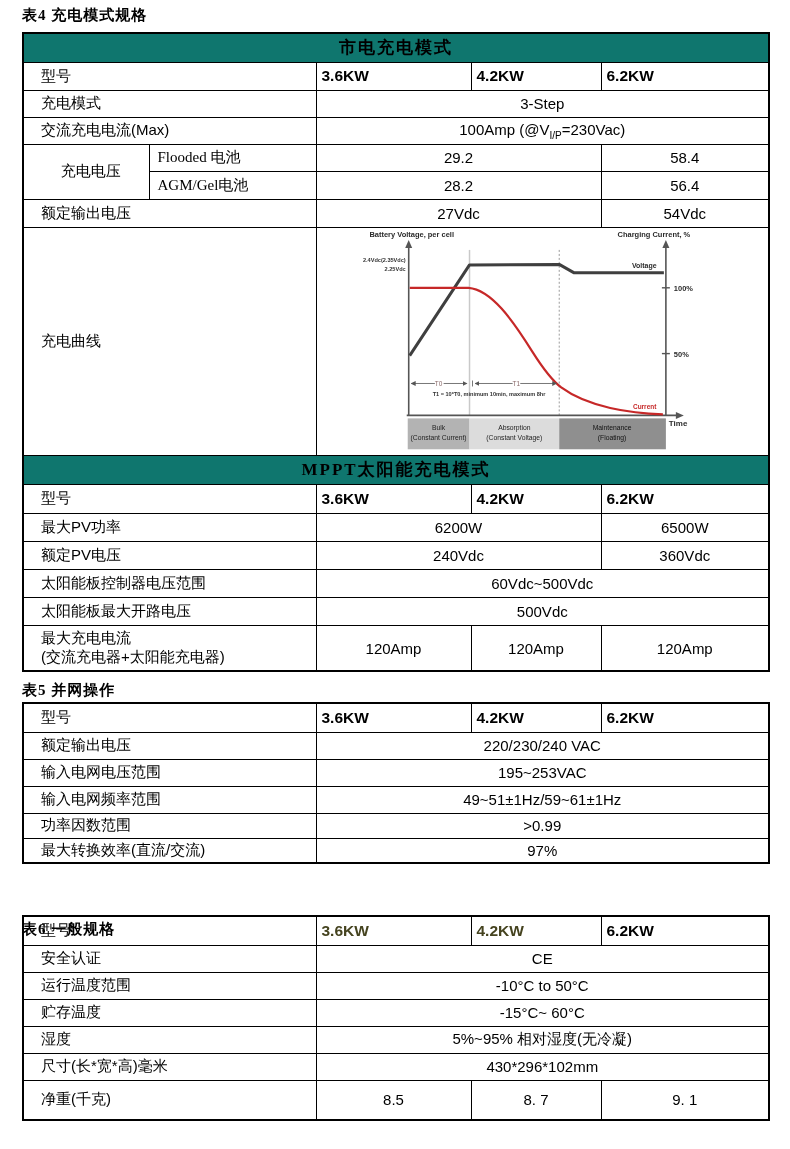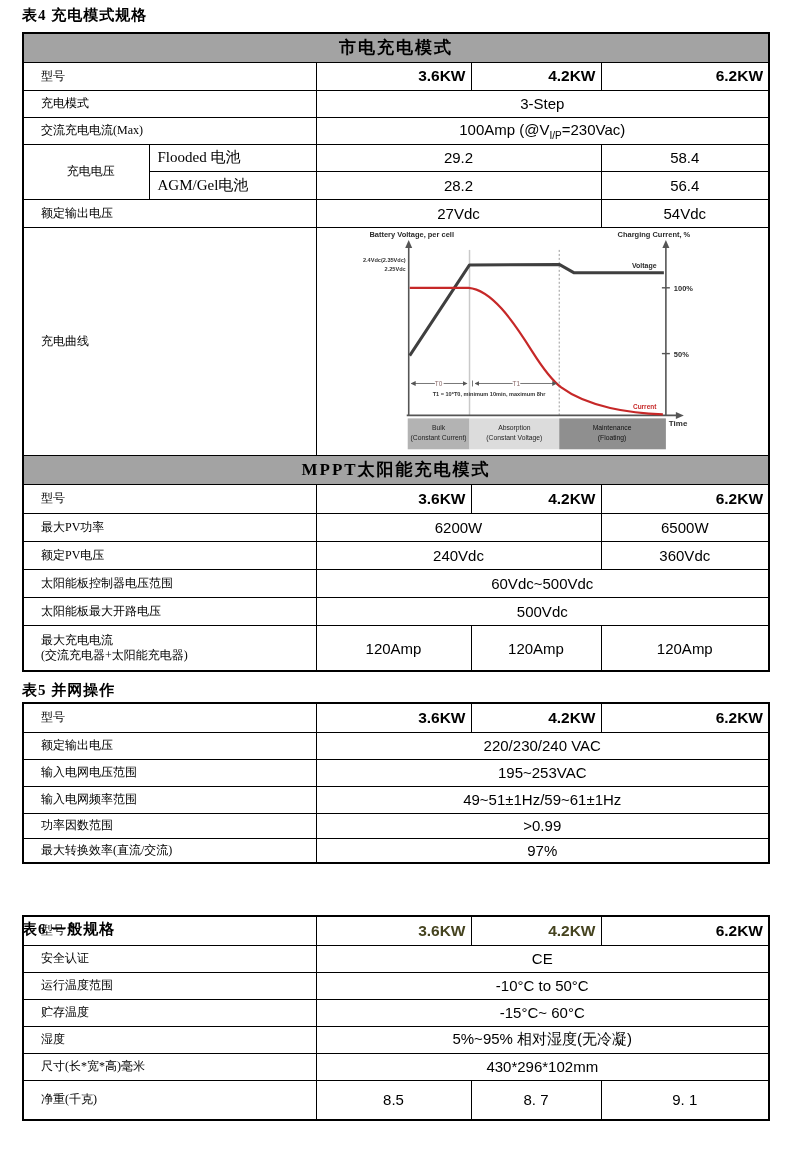--- a/index.html
+++ b/index.html
@@ -12,34 +12,34 @@
     position:absolute; left:22px;
     font-family:"Liberation Serif", serif; font-size:15px; font-weight:600;
     letter-spacing:1px; white-space:nowrap;
   }
   table.spec {
     position:absolute; left:22px; border-collapse:collapse; table-layout:fixed;
     border:2px solid #000;
   }
   .spec td { border:1.5px solid #000; padding:0 5px; overflow:hidden; }
   .section-hdr td {
-    background:#a3a3a3; text-align:center;
+    background:#0f766e; text-align:center;
     font-family:"Liberation Serif", serif; font-weight:bold; font-size:17px;
     letter-spacing:2px;
   }
   .lbl {
-    font-family:Liberation Serif, serif; font-size:12px;
+    font-family:Liberation Sans, sans-serif; font-size:15px;
     padding-left:17px !important; text-align:left;
   }
   .sublbl {
     font-family:"Liberation Serif", serif; font-size:15px;
     padding-left:8px !important; text-align:left;
   }
   .ctr { text-align:center; }
-  .hdr { text-align:right; font-weight:bold; font-size:15.5px; }
+  .hdr { text-align:left; font-weight:bold; font-size:15.5px; }
   .val { text-align:center; font-size:15px; font-stretch:condensed; }
   .val sub { font-size:10px; }
   .olive { color:var(--olive, #45431f); }
   .two-line { line-height:1.25; padding-top:2px; }
   .chart-cell { position:relative; padding:0 !important; }
   .chart-cell svg { display:block; width:100%; height:100%; }
   svg text { font-family:"Liberation Sans", sans-serif; }
 </style>
 </head>
 <body>

